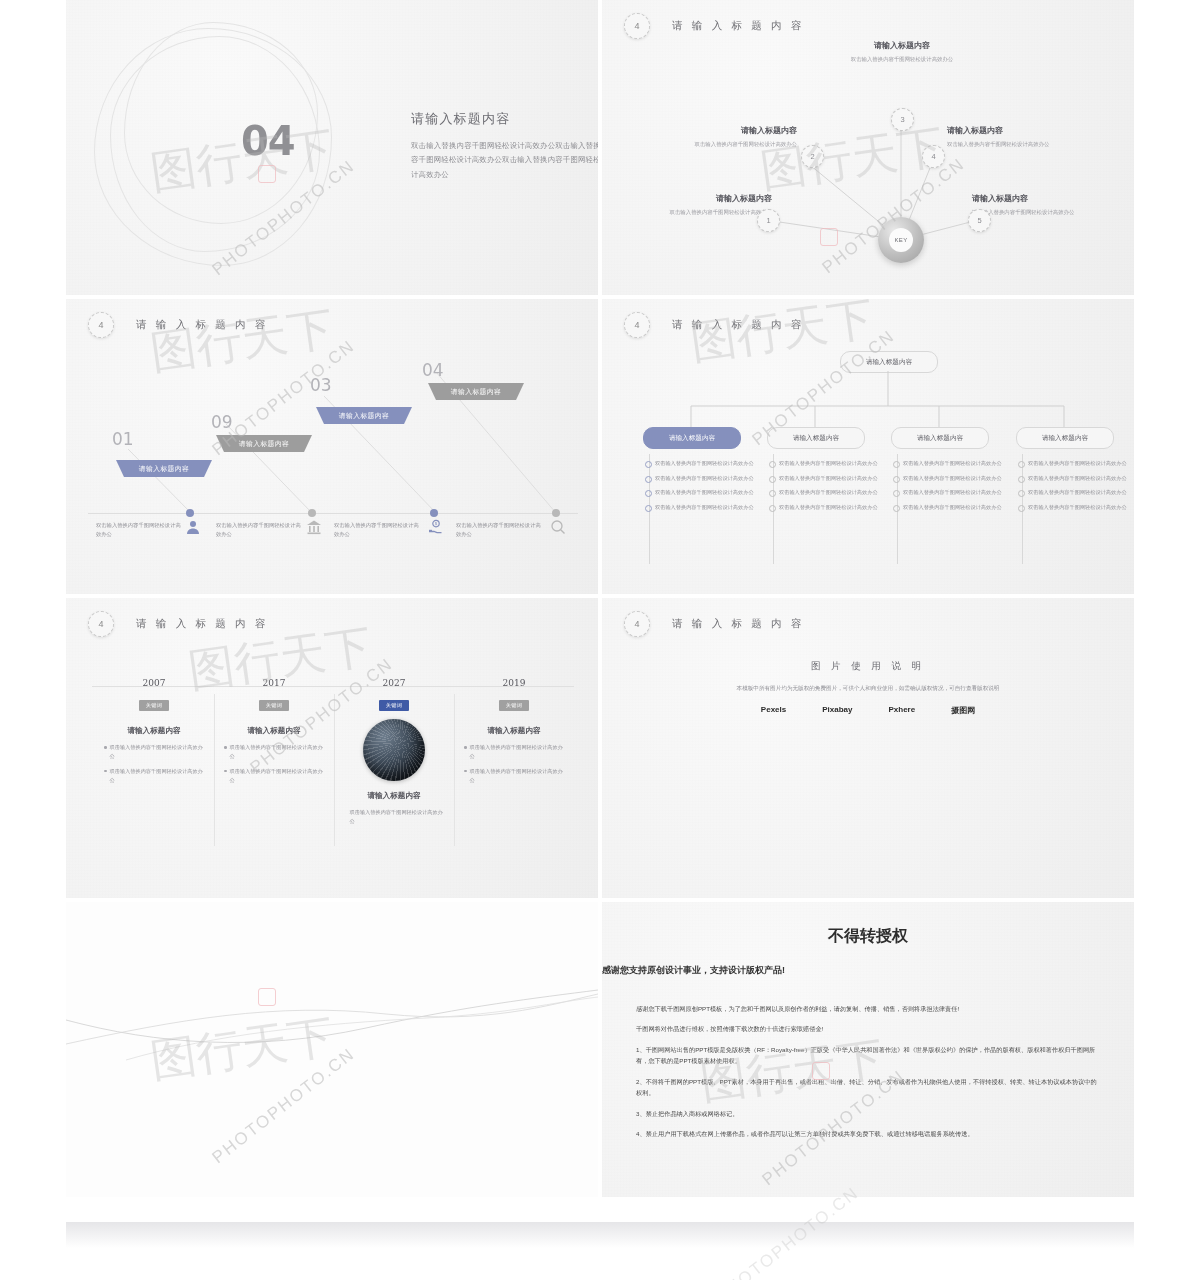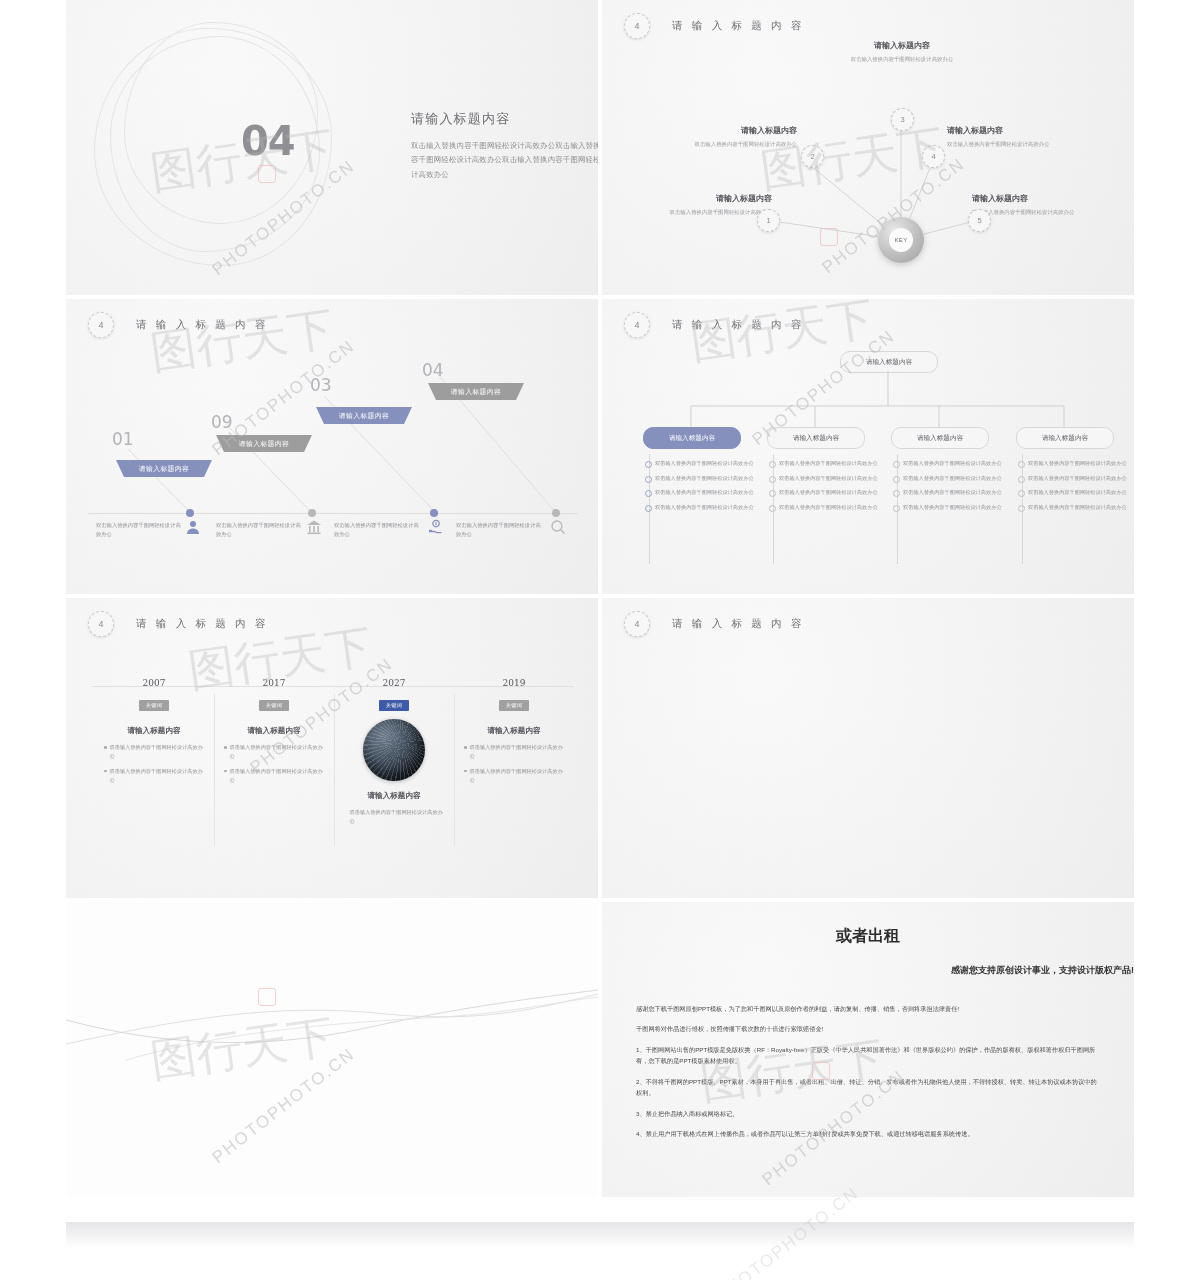--- a/index.html
+++ b/index.html
@@ -164,21 +164,21 @@
     box-shadow:0 4px 16px rgba(0,0,0,.09);
     display:flex;flex-direction:column;align-items:center;justify-content:center;
   }
   .th-cn{font-size:16px;color:#6a6a70;letter-spacing:8px;margin-left:8px;}
   .th-en{font-size:7px;color:#8d8d93;letter-spacing:2.2px;margin-top:6px;}
   .th-logo{margin-top:18px;height:15px;line-height:15px;padding:0 15px;border-radius:8px;
     background:#474f8c;color:#e8e8f3;font-size:6.5px;letter-spacing:1px;}
 
   
   .cp-h{text-align:center;font-size:16px;font-weight:700;color:#2e2e2e;margin-top:24px;}
-  .cp-sub{text-align:right;font-size:9px;font-weight:700;color:#333;margin-top:17px;}
+  .cp-sub{text-align:left;font-size:9px;font-weight:700;color:#333;margin-top:17px;}
   .cp-body{margin:26px 34px 0 34px;}
   .cp-p{font-size:6.2px;color:#4a4a4a;line-height:1.85;margin-bottom:9px;}
 
   
   .wm{position:absolute;pointer-events:none;color:#b9b9b9;opacity:.55;
       font-family:"Liberation Sans",sans-serif;}
   .wm-txt{font-size:17px;letter-spacing:2px;transform:rotate(-38deg);white-space:nowrap;}
   .wm-mark{font-size:46px;transform:rotate(-8deg);opacity:.35;}
   .wm-stamp{position:absolute;width:16px;height:16px;border-radius:3px;
     border:1.4px solid #f0b9be;opacity:.7;pointer-events:none;}
@@ -493,37 +493,47 @@
         </div>
       </div>
 
       <div class="slide tall">
         <div class="grain"></div>
         <div class="s-head">
           <div class="badge">4</div>
           <div class="s-title">请 输 入 标 题 内 容</div>
         </div>
 
+        <div style="position:absolute;left:66px;top:62px;width:400px;">
+          <div class="uhead">图 片 使 用 说 明</div>
+          <div class="upara">本模板中所有图片均为无版权的免费图片，可供个人和商业使用，如需确认版权情况，可自行查看版权说明</div>
+          <div class="usites">
+            <div class="usite">Pexels</div>
+            <div class="usite">Pixabay</div>
+            <div class="usite">Pxhere</div>
+            <div class="usite">摄图网</div>
+          </div>
+        </div>
 
       </div>
     </div>
 
     <div class="row">
 
       <div class="slide white" style="height:295px;">
         <svg width="532" height="295" style="position:absolute;left:0;top:0">
           <path d="M0 118 C 90 142, 190 150, 300 126 C 400 104, 470 96, 532 88" stroke="#cfcfcf" stroke-width=".8" fill="none"></path>
           <path d="M0 142 C 110 118, 210 100, 320 112 C 420 122, 480 104, 532 92" stroke="#d8d8d8" stroke-width=".8" fill="none"></path>
           <path d="M60 158 C 150 132, 250 122, 360 116 C 440 112, 490 100, 532 95" stroke="#e0e0e0" stroke-width=".8" fill="none"></path>
         </svg>
       </div>
 
       <div class="slide" style="height:295px;">
         <div class="grain"></div>
-        <div class="cp-h">或者出租</div>
+        <div class="cp-h">不得转授权</div>
         <div class="cp-sub">感谢您支持原创设计事业，支持设计版权产品!</div>
         <div class="cp-body">
           <div class="cp-p">感谢您下载千图网原创PPT模板，为了您和千图网以及原创作者的利益，请勿复制、传播、销售，否则将承担法律责任!</div>
           <div class="cp-p">千图网将对作品进行维权，按照传播下载次数的十倍进行索取赔偿金!</div>
           <div class="cp-p">1、千图网网站出售的PPT模版是免版权类（RF：Royalty-free）正版受《中华人民共和国著作法》和《世界版权公约》的保护，作品的版有权、版权和著作权归千图网所有，您下载的是PPT模版素材使用权。</div>
           <div class="cp-p">2、不得将千图网的PPT模版、PPT素材，本身用于再出售，或者出租、出借、转让、分销、发布或者作为礼物供他人使用，不得转授权、转卖、转让本协议或本协议中的权利。</div>
           <div class="cp-p">3、禁止把作品纳入商标或网络标记。</div>
           <div class="cp-p">4、禁止用户用下载格式在网上传播作品，或者作品可以让第三方单独付费或共享免费下载、或通过转移电话服务系统传送。</div>
         </div>
       </div>

